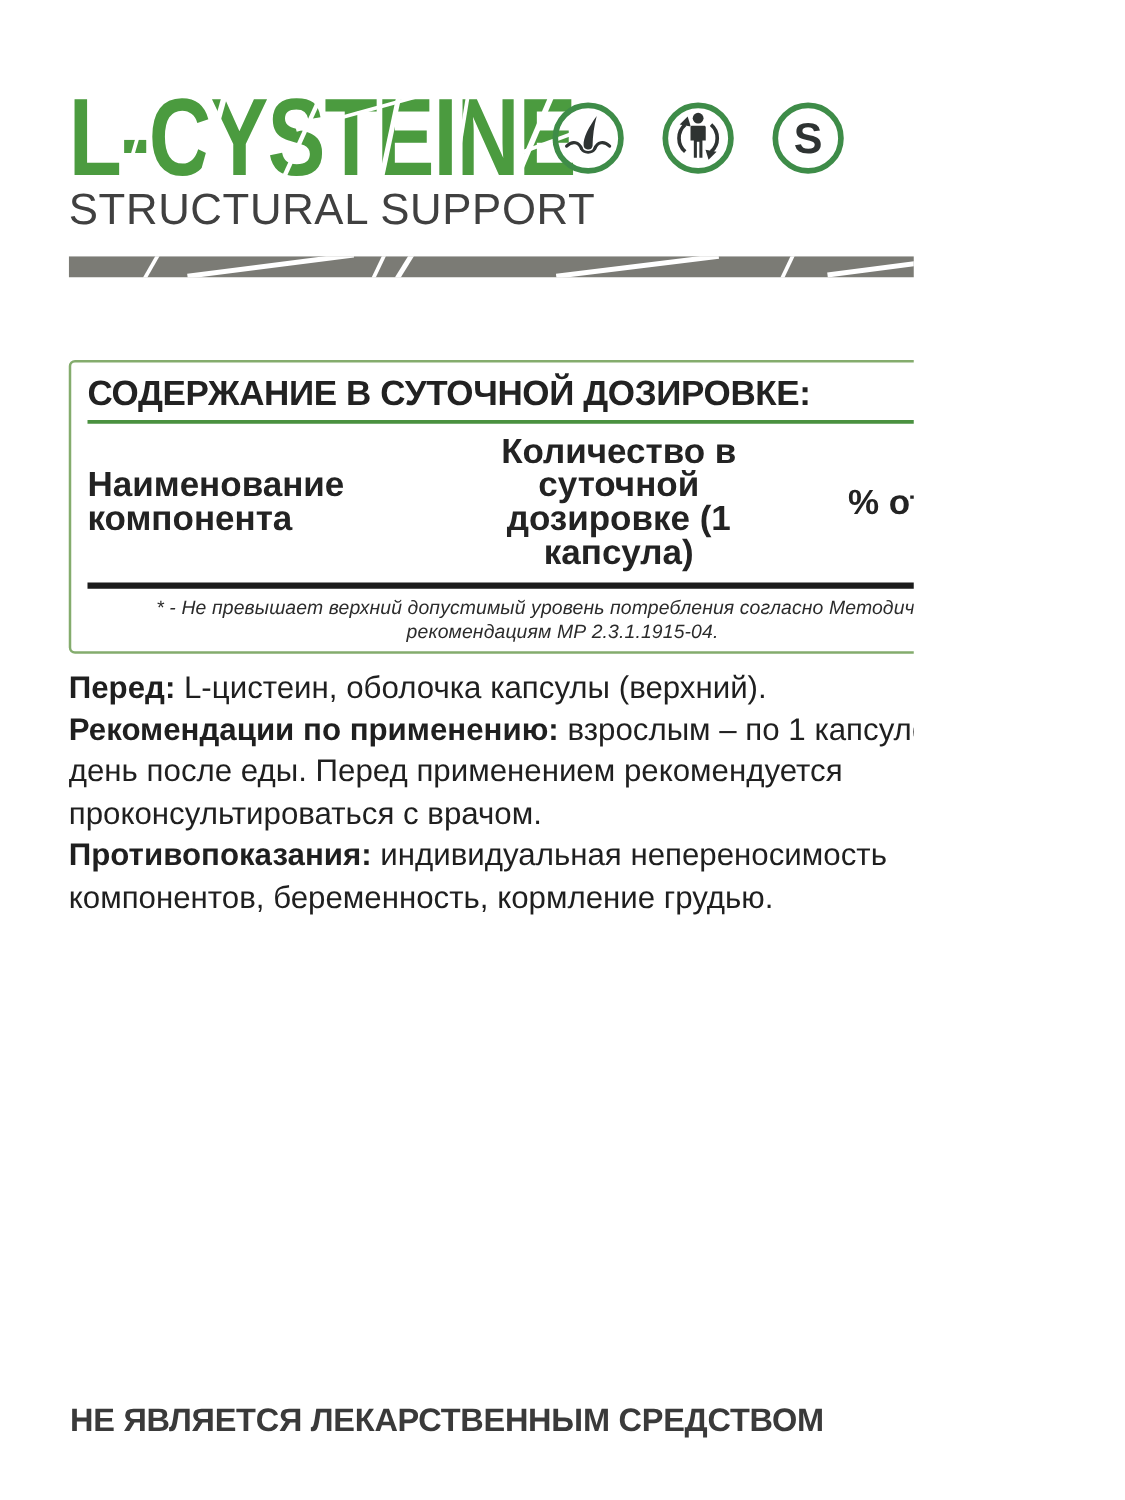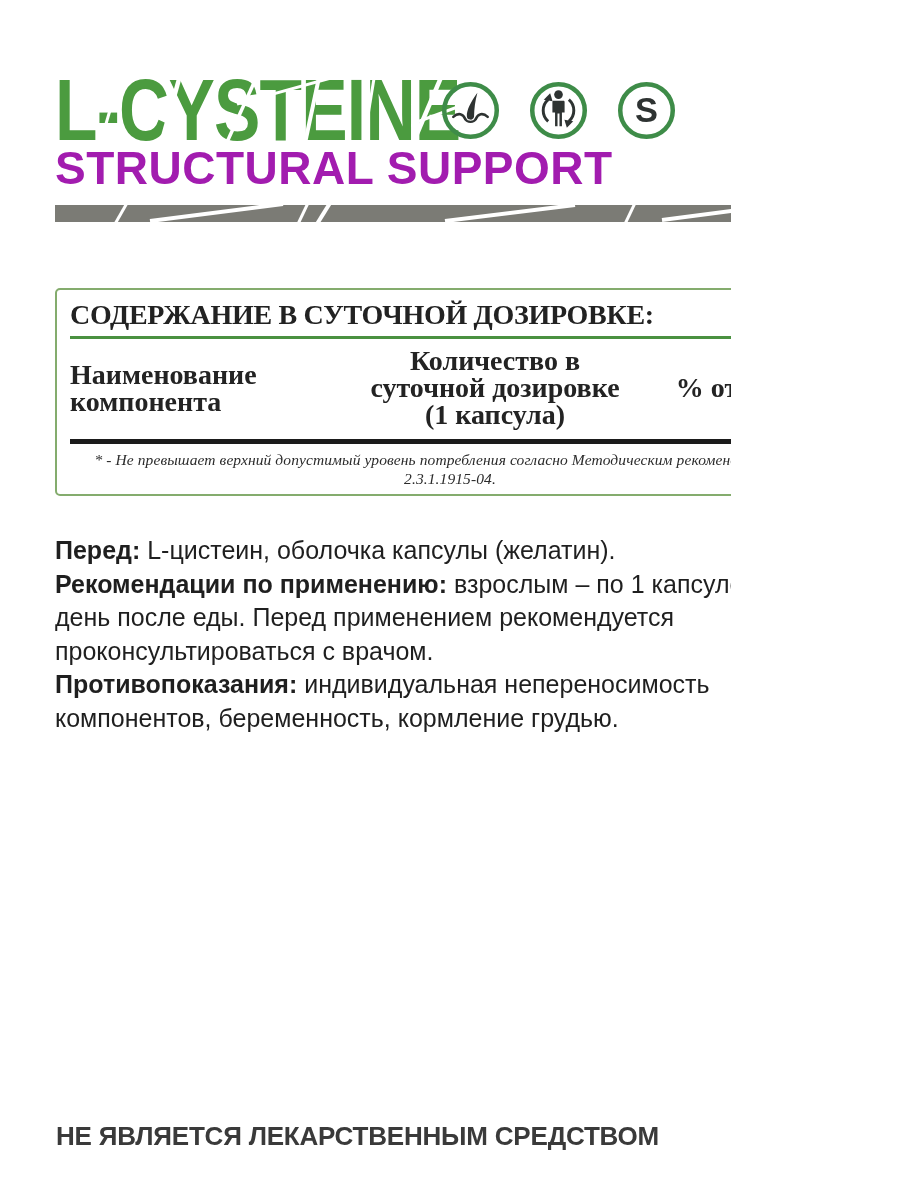--- a/index.html
+++ b/index.html
@@ -19,37 +19,36 @@
     display:inline-block;
     font-size:88px; font-weight:bold; line-height:88px;
     letter-spacing:-1px; color:#4B9B3F;
     transform:scaleX(0.79); transform-origin:left center;
     white-space:nowrap;
   }
   .title-slashes { position:absolute; left:0; top:-8px; pointer-events:none; }
 
   .brand-subtitle {
     position:absolute; left:55px; top:148px;
-    font-size:46px; line-height:40px; font-weight:bold;
-    letter-spacing:0.5px; color:#a21caf; white-space:nowrap;
+    font-size:35px; line-height:40px; font-weight:normal;
+    letter-spacing:0.5px; color:#404040; white-space:nowrap;
   }
 
   .badges { position:absolute; top:81px; right:55px; display:flex; gap:29px; }
   .badge { width:59px; height:59px; }
 
   
   .gray-bar { position:absolute; left:55px; top:205px; width:790px; height:17px; }
 
   
   .dosage-box {
     position:absolute; left:55px; top:288px; width:790px;
     border:2.5px solid #84AC6D; border-radius:5px;
     padding:8px 13px 6px 13px;
     background:#ffffff;
-    font-family:Liberation Serif, serif;
   }
   .dosage-title { font-size:28px; font-weight:bold; letter-spacing:-0.3px; color:#222; line-height:34px; }
   .dosage-divider { height:3px; background:#4A9140; margin-top:4px; }
   .dosage-grid { display:grid; grid-template-columns:255px 1fr 165px; align-items:center; }
   .dosage-head { margin-top:8px; font-weight:bold; font-size:28px; line-height:27px; }
   .dosage-head .col-amount { text-align:center; }
   .dosage-head .col-amount span { display:inline-block; max-width:270px; }
   .dosage-head .col-aup { text-align:center; }
   .dosage-row { margin-top:9px; font-size:25px; line-height:30px; }
   .dosage-row .col-amount { text-align:center; }
@@ -141,20 +140,20 @@
       <div class="col-amount"><span>Количество в суточной дозировке (1 капсула)</span></div>
       <div class="col-aup">% от АУП*</div>
     </div>
 
 
     <div class="dosage-blackline"></div>
     <div class="dosage-footnote">* - Не превышает верхний допустимый уровень потребления согласно Методическим рекомендациям МР 2.3.1.1915-04.</div>
   </div>
 
   <div class="info-block">
-    <p><b>Перед:</b><span> L-цистеин, оболочка капсулы (желатин).</span></p>
+    <p><b>Перед:</b><span> L-цистеин, оболочка капсулы (верхний).</span></p>
     <p><b>Рекомендации по применению:</b><span> взрослым – по 1 капсуле 1 раз в день после еды. Перед применением рекомендуется проконсультироваться с врачом.</span></p>
     <p><b>Противопоказания:</b><span> индивидуальная непереносимость компонентов, беременность, кормление грудью.</span></p>
   </div>
 
   <div class="footer-disclaimer">НЕ ЯВЛЯЕТСЯ ЛЕКАРСТВЕННЫМ СРЕДСТВОМ</div>
 
 </div>
 
 </body></html>

